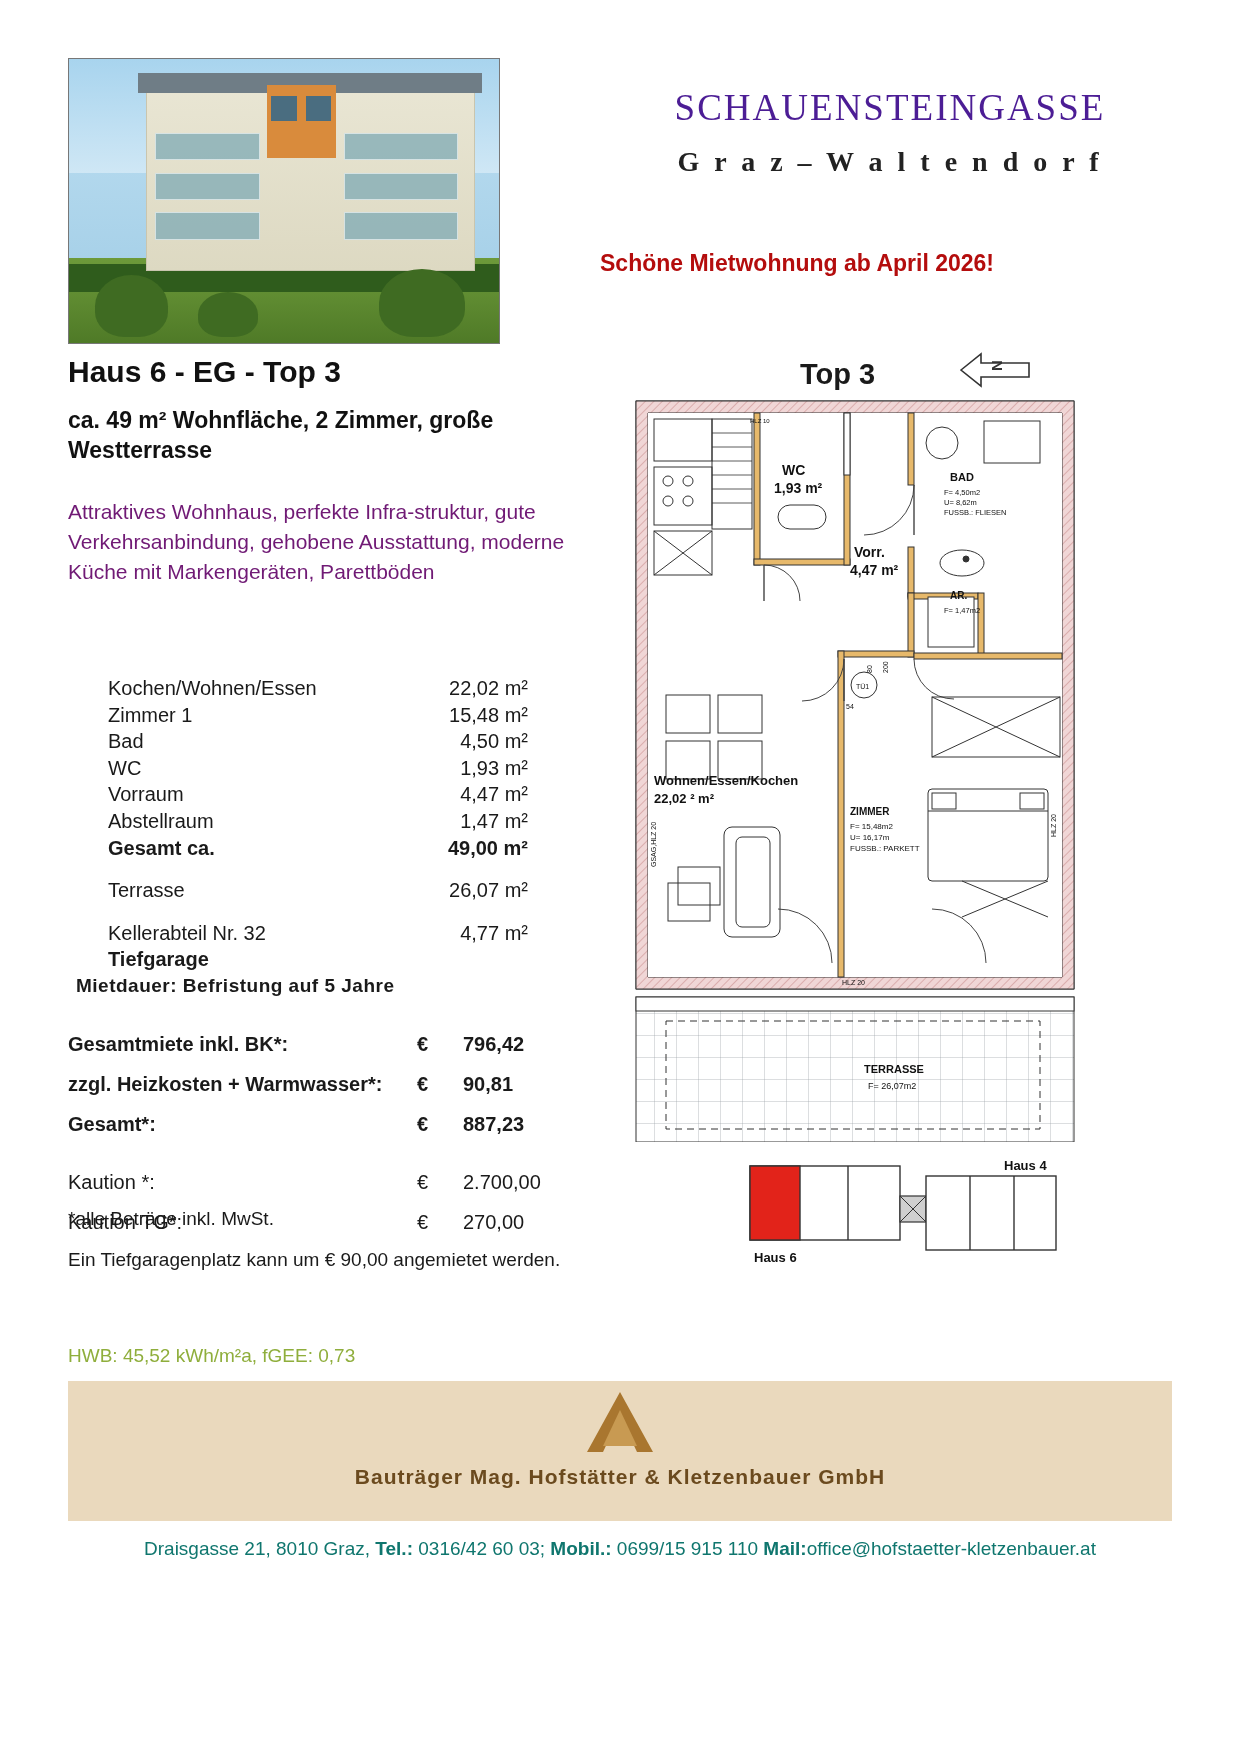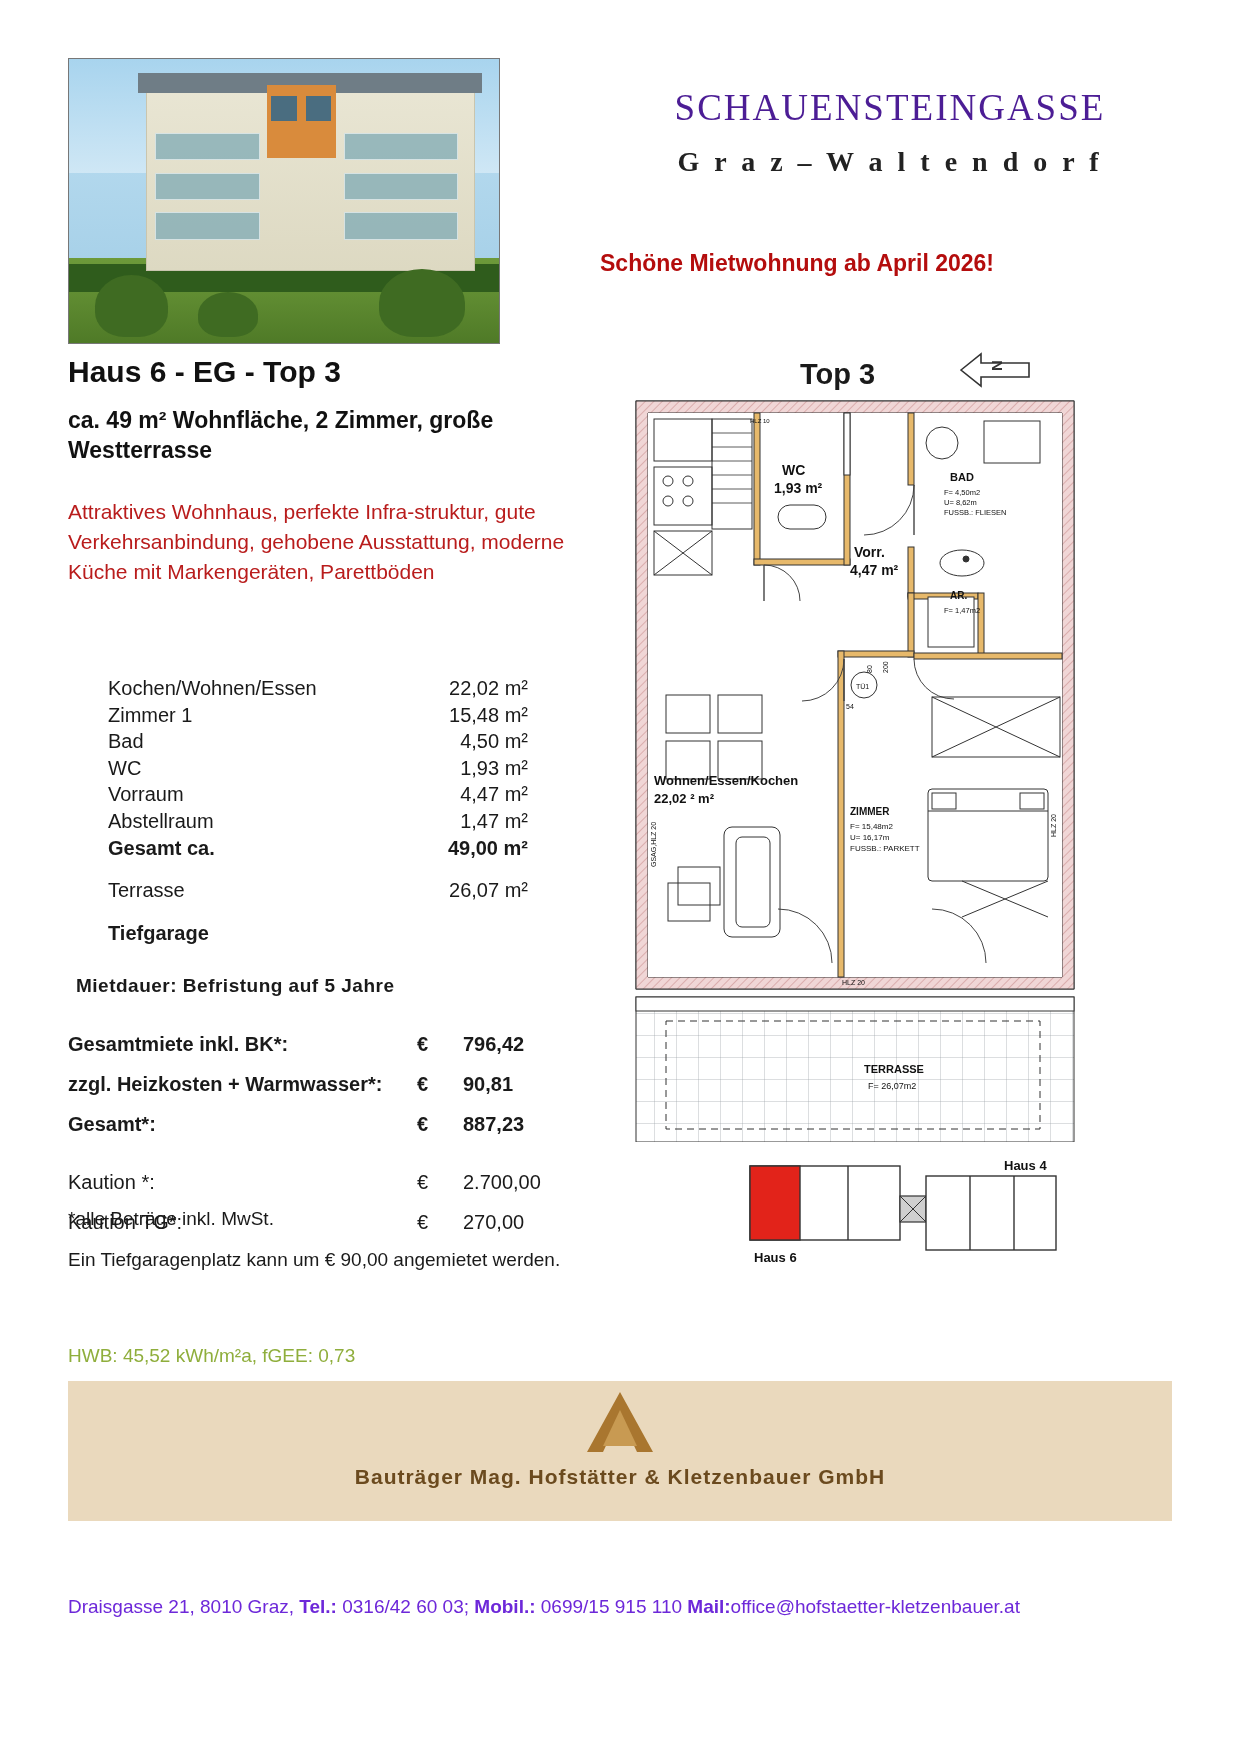--- a/index.html
+++ b/index.html
@@ -119,21 +119,21 @@
     line-height: 1.32;
     color: #111;
   }
   .desc {
     position: absolute;
     left: 68px;
     top: 497px;
     width: 510px;
     font-size: 21px;
     line-height: 1.42;
-    color: #b91c1c;
+    color: #701a75;
   }
 
   .rooms {
     position: absolute;
     left: 108px;
     top: 675px;
     width: 420px;
     font-size: 20px;
     line-height: 1.33;
   }
@@ -250,25 +250,25 @@
     width: 1104px;
     text-align: center;
     font-size: 21px;
     font-weight: bold;
     letter-spacing: 1px;
     color: #6b4a1e;
   }
   .footer-contact {
     position: absolute;
     left: 68px;
-    top: 1596px;
+    top: 1538px;
     width: 1104px;
-    text-align: left;
+    text-align: center;
     font-size: 19px;
-    color: #6d28d9;
+    color: #0f766e;
   }
   .footer-contact b { font-weight: bold; }
 </style>
 </head>
 <body>
 
 <div class="photo">
   <div class="sky"></div>
   <div class="grass"></div>
   <div class="hedge"></div>
@@ -324,20 +324,24 @@
   <div class="row bold">
       <span>Gesamt ca.</span>
       <span class="val">49,00 m²</span>
     </div>
   <div class="gap"></div>
   <div class="row">
       <span>Terrasse</span>
       <span class="val">26,07 m²</span>
     </div>
   <div class="gap"></div>
+  <div class="row">
+      <span>Kellerabteil Nr. 32</span>
+      <span class="val">4,77 m²</span>
+    </div>
   <div class="row bold">
       <span>Tiefgarage</span>
       <span class="val"></span>
     </div>
 </div>
 
 <div class="mietdauer">Mietdauer: Befristung auf 5 Jahre</div>
 
 <div class="prices">
   <div class="prow">

